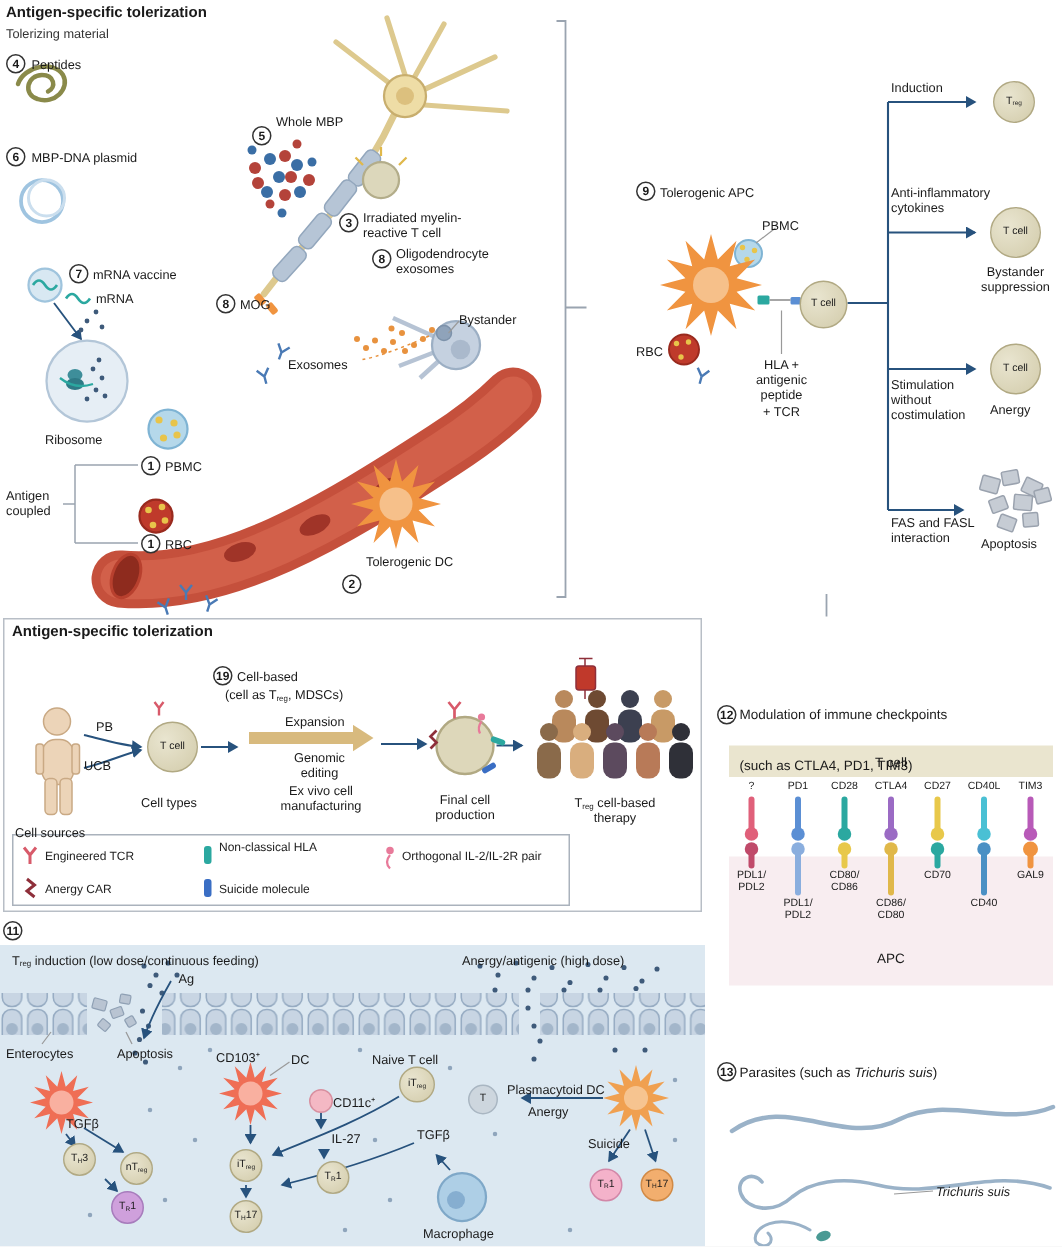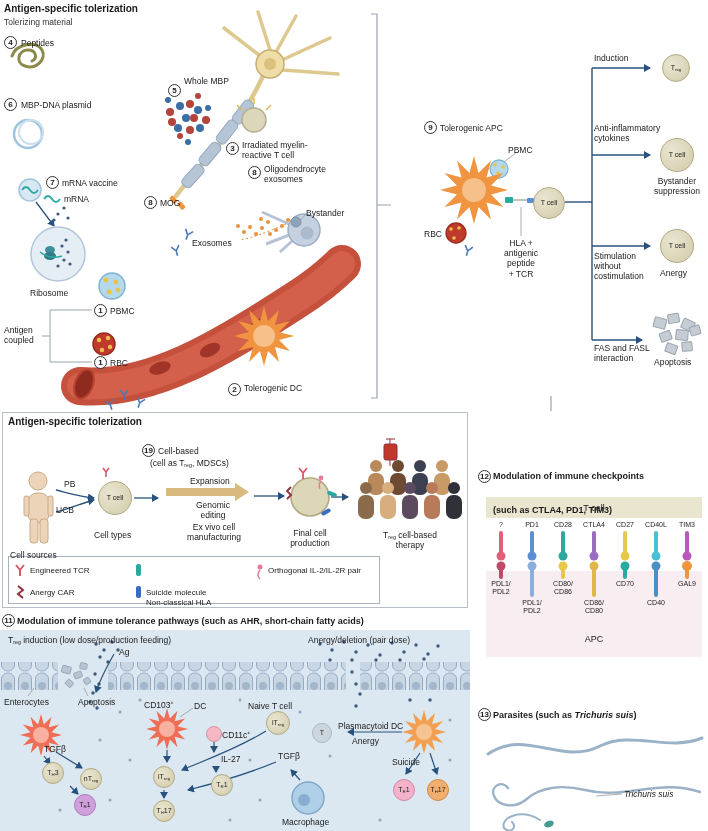--- a/index.html
+++ b/index.html
@@ -4,21 +4,21 @@
 <style>
 *{margin:0;padding:0;box-sizing:border-box}
 body{background:#eee;font-family:"Liberation Sans",sans-serif}
 #fig{position:relative;width:708px;height:831px;background:#fff;overflow:hidden;color:#1a1a1a;font-family:"Liberation Sans",sans-serif}
 .abs{position:absolute}
 .lbl{position:absolute;font-size:8.5px;line-height:1.2;color:#1a1a1a}
 .s8{font-size:8px}.s7{font-size:7px}
 .pre{white-space:pre-line}
 .ctr{text-align:center}
 .ttl{position:absolute;font-size:9.5px;font-weight:bold;white-space:nowrap}
-.pttl{position:absolute;font-size:9px;font-weight:bold}
+.pttl{position:absolute;font-size:9px;font-weight:normal}
 .badge{position:absolute;width:13px;height:13px;border:1.1px solid #333;border-radius:50%;background:#fff;font-size:8px;font-weight:bold;display:flex;align-items:center;justify-content:center;z-index:6}
 .cell{position:absolute;border-radius:50%;display:flex;align-items:center;justify-content:center;font-size:7px;line-height:0.9;z-index:5;text-align:center}
 .cell sub,.lbl sub{font-size:0.62em;position:relative;top:0.25em;vertical-align:baseline}
 .tan{background:radial-gradient(circle at 35% 35%,#e9e5d0,#d2cbaa);border:1.6px solid #b1a983}
 .gray{background:#cdd6de;border:1.5px solid #a9b6c2}
 .purple{background:#cfa0dc;border:1.5px solid #a77cbc}
 .pinkc{background:#f4b2ca;border:1.5px solid #d287a8}
 .orangec{background:#f2ae6e;border:1.5px solid #d18a46}
 .star{position:absolute;z-index:4;clip-path:polygon(100% 50%,75.1% 56.7%,93.3% 75%,68.4% 68.4%,75% 93.3%,56.7% 75.1%,50% 100%,43.3% 75.1%,25% 93.3%,31.6% 68.4%,6.7% 75%,24.9% 56.7%,0% 50%,24.9% 43.3%,6.7% 25%,31.6% 31.6%,25% 6.7%,43.3% 24.9%,50% 0%,56.7% 24.9%,75% 6.7%,68.4% 31.6%,93.3% 25%,75.1% 43.3%)}
 .nuc{position:absolute;border-radius:50%;z-index:4}
@@ -501,21 +501,21 @@
   <div class="lbl lblz" style="left:160px;top:198px">MOG</div>
   <div class="lbl lblz" style="left:306px;top:208px">Bystander</div>
   <div class="lbl lblz" style="left:192px;top:238px">Exosomes</div>
   <div class="badge" style="left:94px;top:304px">1</div>
   <div class="lbl lblz" style="left:110px;top:306px">PBMC</div>
   <div class="lbl lblz pre" style="left:4px;top:325px">Antigen
 coupled</div>
   <div class="badge" style="left:94px;top:356px">1</div>
   <div class="lbl lblz" style="left:110px;top:358px">RBC</div>
   <div class="badge" style="left:228px;top:383px">2</div>
-  <div class="lbl lblz" style="left:244px;top:383px">Tolerogenic DC</div>
+  <div class="lbl lblz" style="left:244px;top:369px">Tolerogenic DC</div>
 
   <div class="badge" style="left:424px;top:121px">9</div>
   <div class="lbl lblz" style="left:440px;top:123px">Tolerogenic APC</div>
   <div class="lbl lblz" style="left:508px;top:145px">PBMC</div>
   <div class="lbl lblz" style="left:424px;top:229px">RBC</div>
   <div class="lbl lblz pre ctr" style="left:495px;top:238px;width:52px">HLA +
 antigenic
 peptide
 + TCR</div>
   <div class="cell tan" style="left:533px;top:187px;width:32px;height:32px">
@@ -557,21 +557,21 @@
 editing</div>
   <div class="lbl lblz" style="left:10px;top:550px">Cell sources</div>
   <div class="lbl lblz" style="left:94px;top:530px">Cell types</div>
   <div class="lbl lblz pre ctr" style="left:182px;top:522px;width:64px">Ex vivo cell
 manufacturing</div>
   <div class="lbl lblz pre ctr" style="left:282px;top:528px;width:56px">Final cell
 production</div>
   <div class="lbl lblz pre ctr" style="left:370px;top:530px;width:80px"><span>T</span><sub>reg</sub><span> cell-based
 therapy</span></div>
   <div class="lbl lblz s8" style="left:30px;top:566px;color:#222">Engineered TCR</div>
-  <div class="lbl lblz s8" style="left:146px;top:598px;color:#222">Non-classical HLA</div>
+  <div class="lbl lblz s8" style="left:146px;top:560px;color:#222">Non-classical HLA</div>
   <div class="lbl lblz s8" style="left:268px;top:566px;color:#222">Orthogonal IL-2/IL-2R pair</div>
   <div class="lbl lblz s8" style="left:30px;top:588px;color:#222">Anergy CAR</div>
   <div class="lbl lblz s8" style="left:146px;top:588px;color:#222">Suicide molecule</div>
 
   <div class="badge" style="left:478px;top:470px">12</div>
   <div class="pttl" style="left:493px;top:471px">Modulation of immune checkpoints</div>
   <div class="pttl" style="left:493px;top:505px">(such as CTLA4, PD1, TIM3)</div>
   <div class="lbl lblz s7 ctr" style="left:486px;top:521px;width:30px">?</div>
   <div class="lbl lblz s7 ctr" style="left:517px;top:521px;width:30px">PD1</div>
   <div class="lbl lblz s7 ctr" style="left:548px;top:521px;width:30px">CD28</div>
@@ -586,23 +586,22 @@
   <div class="lbl lblz s7 ctr pre" style="left:548px;top:580px;width:30px">CD80/
 CD86</div>
   <div class="lbl lblz s7 ctr pre" style="left:579px;top:599px;width:30px">CD86/
 CD80</div>
   <div class="lbl lblz s7 ctr" style="left:610px;top:580px;width:30px">CD70</div>
   <div class="lbl lblz s7 ctr" style="left:641px;top:599px;width:30px">CD40</div>
   <div class="lbl lblz s7 ctr" style="left:672px;top:580px;width:30px">GAL9</div>
   <div class="lbl lblz ctr" style="left:486px;top:634px;width:216px;font-size:9px">APC</div>
 
   <div class="badge" style="left:2px;top:614px">11</div>
-  <div class="pttl" style="left:17px;top:616px;width:450px">Modulation of immune tolerance pathways (such as AHR, short-chain fatty acids)</div>
-  <div class="lbl lblz" style="left:8px;top:635px"><span>T</span><sub>reg</sub><span> induction (low dose/production feeding)</span></div>
-  <div class="lbl lblz" style="left:308px;top:635px">Anergy/deletion (pair dose)</div>
+  <div class="lbl lblz" style="left:8px;top:635px"><span>T</span><sub>reg</sub><span> induction (low dose/continuous feeding)</span></div>
+  <div class="lbl lblz" style="left:308px;top:635px">Anergy/antigenic (high dose)</div>
   <div class="lbl lblz" style="left:119px;top:647px">Ag</div>
   <div class="lbl lblz" style="left:4px;top:697px">Enterocytes</div>
   <div class="lbl lblz" style="left:78px;top:697px">Apoptosis</div>
   <div class="lbl lblz" style="left:44px;top:744px">TGFβ</div>
   <div class="lbl lblz" style="left:194px;top:701px">DC</div>
   <div class="lbl lblz" style="left:144px;top:700px">CD103⁺</div>
   <div class="lbl lblz" style="left:222px;top:730px">CD11c⁺</div>
   <div class="lbl lblz" style="left:221px;top:754px">IL-27</div>
   <div class="lbl lblz" style="left:248px;top:701px">Naive T cell</div>
   <div class="lbl lblz" style="left:338px;top:721px">Plasmacytoid DC</div>

